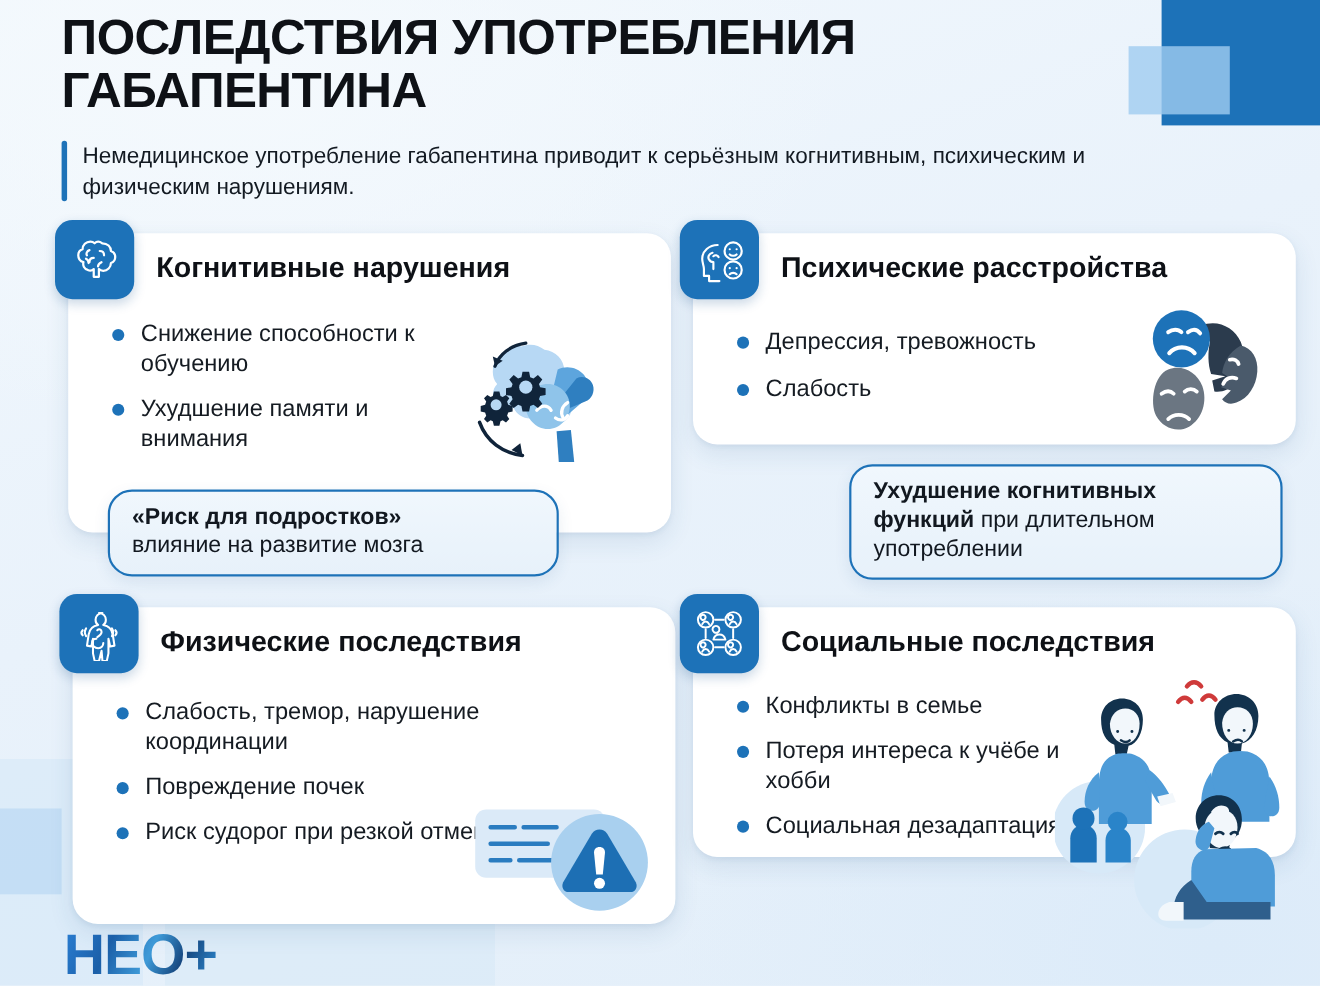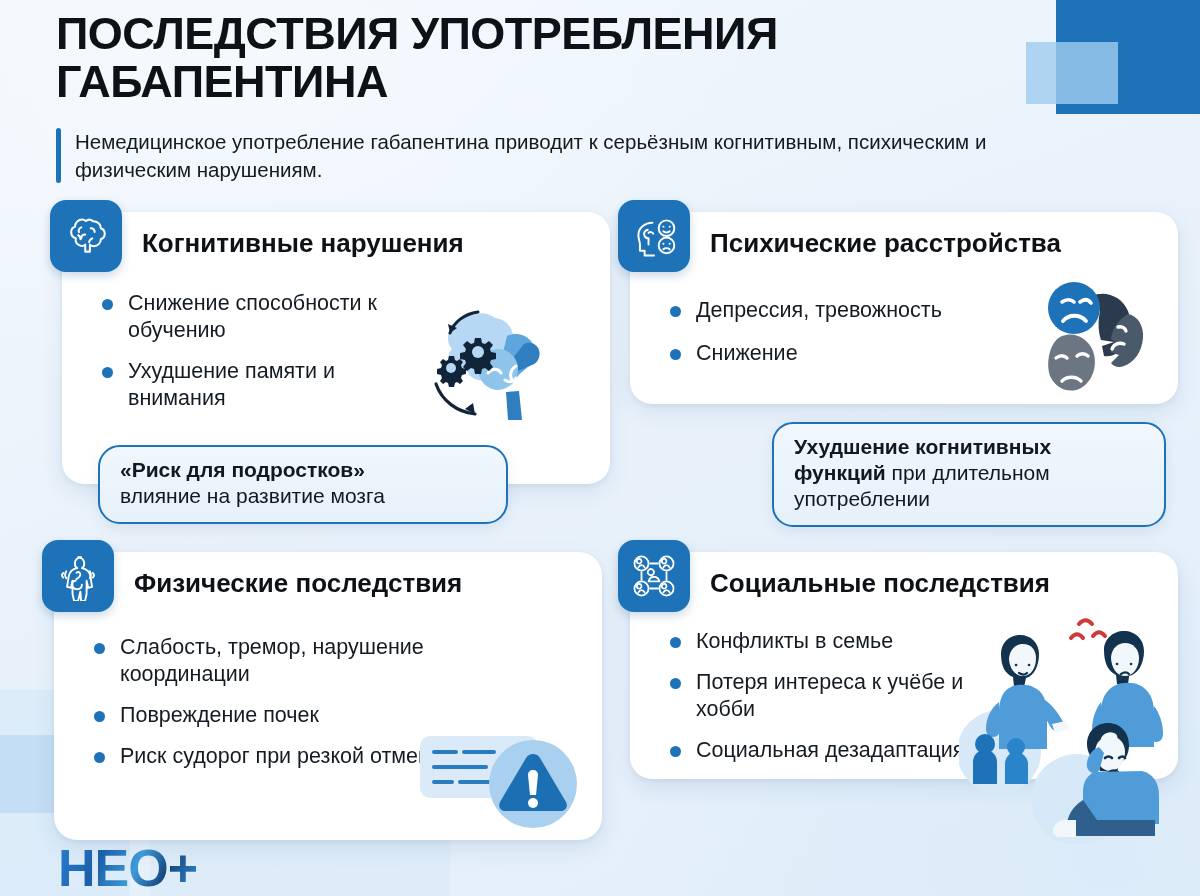--- a/index.html
+++ b/index.html
@@ -87,21 +87,21 @@
   
   .card {
     position: absolute;
     background: #ffffff;
     border-radius: 22px;
     box-shadow: 0 8px 22px rgba(36,90,140,.11), 0 2px 5px rgba(36,90,140,.07);
     padding-left: 28px;
   }
   #card-cognitive { left: 62px;  top: 212px; width: 520px; height: 272px; }
   #card-mental    { left: 630px; top: 212px; width: 520px; height: 192px; }
-  #card-physical  { left: 54px;  top: 552px; width: 520px; height: 288px; border-radius: 23px; }
+  #card-physical  { left: 66px;  top: 552px; width: 520px; height: 288px; border-radius: 23px; }
   #card-social    { left: 630px; top: 552px; width: 520px; height: 227px; }
 
   .badge {
     position: absolute;
     left: -12px;
     top: -12px;
     width: 72px;
     height: 72px;
     border-radius: 16px;
     background: #1d72b8;
@@ -262,21 +262,21 @@
           <circle cx="48" cy="22" r="10"></circle>
           <path d="M44 20h.1M52 20h.1M44 26c2 2 6 2 8 0"></path>
           <circle cx="48" cy="44" r="10"></circle>
           <path d="M44 42h.1M52 42h.1M44 49c2-2 6-2 8 0"></path>
         </svg>
       </span>
     </div>
     <h2 class="card-title">Психические расстройства</h2>
     <ul class="bullets">
       <li class="bullet">Депрессия, тревожность</li>
-      <li class="bullet">Снижение</li>
+      <li class="bullet">Слабость</li>
     </ul>
     <div class="illus" id="illus-masks">
       <svg viewBox="0 0 140 130">
         <path d="M60 22c14-6 30 1 36 15 5 12 3 27-5 37-5 6-12 9-19 8l-2-10 12-4-13-2c-3-9-3-20-1-29z" fill="#2b3b4d"></path>
         <path d="M96 40c10 2 16 12 15 24-1 13-8 24-19 28-5 2-10 1-13-3l8-8-9-3 7-9-6-4c1-9 6-19 17-25z" fill="#4a5a6b"></path>
         <path d="M86 53c4-1 7 1 8 4M92 70c-5-2-10 0-12 5" stroke="#ffffff" stroke-width="3.4" fill="none" stroke-linecap="round"></path>
         <path d="M30 62c12-5 26 2 31 15 5 14 0 30-12 37-11 6-24 1-30-10-6-12-2-37 11-42z" fill="#6b7682"></path>
         <path d="M24 84c4-3 8-3 11 0M45 82c3-3 8-3 11 0M30 107c5-5 14-5 19 0" stroke="#ffffff" stroke-width="3.4" fill="none" stroke-linecap="round"></path>
         <circle cx="42" cy="34" r="26" fill="#1d72b8"></circle>
         <path d="M30 28c4-3 9-3 12 0M48 28c4-3 8-3 11 1" stroke="#ffffff" stroke-width="3.6" fill="none" stroke-linecap="round"></path>

